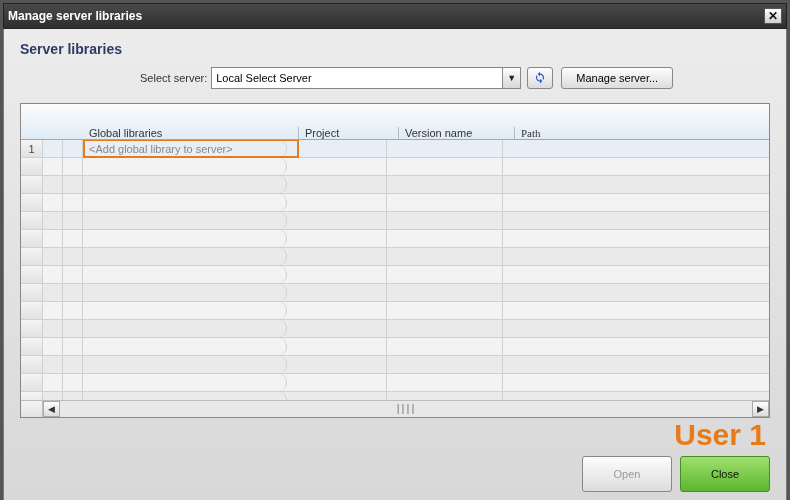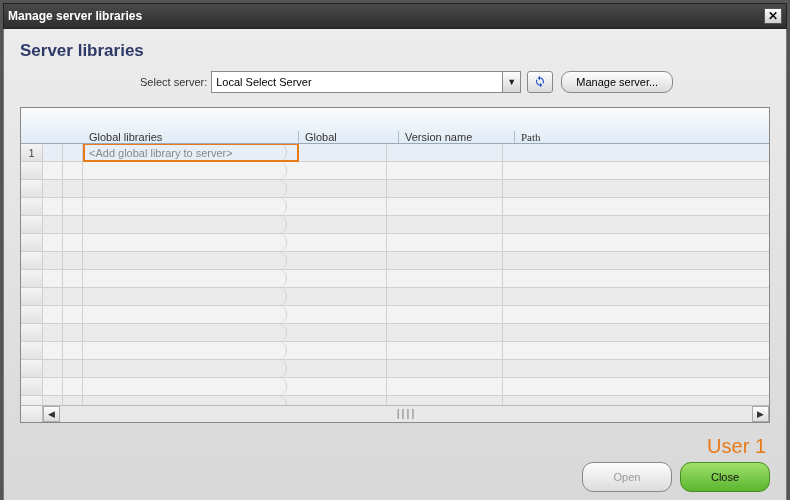--- a/index.html
+++ b/index.html
@@ -50,21 +50,21 @@
   .dialog-body {
     background: linear-gradient(to bottom, #ececec, #d8d8d8);
     height: calc(500px - 26px);
     border: 1px solid #777;
     border-top: none;
     padding: 12px 16px 10px 16px;
     display: flex;
     flex-direction: column;
   }
   .section-title {
-    font-size: 17px;
+    font-size: 14px;
     font-weight: bold;
     color: #2e3a66;
     margin-bottom: 10px;
   }
   .select-row {
     display: flex;
     align-items: center;
     margin-bottom: 14px;
     padding-left: 120px;
   }
@@ -109,21 +109,21 @@
     justify-content: center;
     cursor: pointer;
   }
   .refresh-icon svg { width: 14px; height: 14px; }
   .manage-btn {
     height: 22px;
     margin-left: 8px;
     padding: 0 14px;
     background: linear-gradient(to bottom, #fdfdfd, #dcdcdc);
     border: 1px solid #888;
-    border-radius: 9px;
+    border-radius: 3px;
     display: flex;
     align-items: center;
     cursor: pointer;
   }
   .table-area {
     flex: 1;
     border: 1px solid #888;
     background: #eaeaea;
     display: flex;
     flex-direction: column;
@@ -219,38 +219,38 @@
   .scroll-track .grip {
     position: absolute;
     left: 50%;
     top: 50%;
     transform: translate(-50%, -50%);
     color: #999;
     font-size: 14px;
     letter-spacing: 1px;
   }
   .user-label {
-    font-size: 20px;
-    font-weight: normal;
+    font-size: 30px;
+    font-weight: bold;
     color: #e87a17;
     text-align: right;
-    margin-top: 12px;
+    margin-top: 0;
     margin-right: 4px;
   }
   .footer {
     display: flex;
     justify-content: flex-end;
     gap: 8px;
     margin-top: 4px;
   }
   .btn {
     width: 90px;
-    height: 30px;
+    height: 36px;
     border: 1px solid #888;
-    border-radius: 11px;
+    border-radius: 3px;
     display: flex;
     align-items: center;
     justify-content: center;
     cursor: pointer;
     font-size: 11px;
   }
   .btn.open {
     background: linear-gradient(to bottom, #fdfdfd, #dcdcdc);
     color: #9a9a9a;
   }
@@ -293,21 +293,21 @@
         <span>Manage server...</span>
       </div>
     </div>
 
     <div class="table-area">
       <div class="table-header">
         <div class="th col-rownum"></div>
         <div class="th col-icon1"></div>
         <div class="th col-icon2"></div>
         <div class="th col-lib">Global libraries</div>
-        <div class="th col-ver">Global</div>
+        <div class="th col-ver">Project</div>
         <div class="th col-comp">Version name</div>
         <div class="th col-path">Path</div>
       </div>
       <div class="table-body">
         <div class="row sel">
           <div class="cell rownum">1</div>
           <div class="cell icon"></div>
           <div class="cell icon"></div>
           <div class="cell lib" style="position:relative;">
             <span class="placeholder-text">&lt;Add global library to server&gt;</span>

